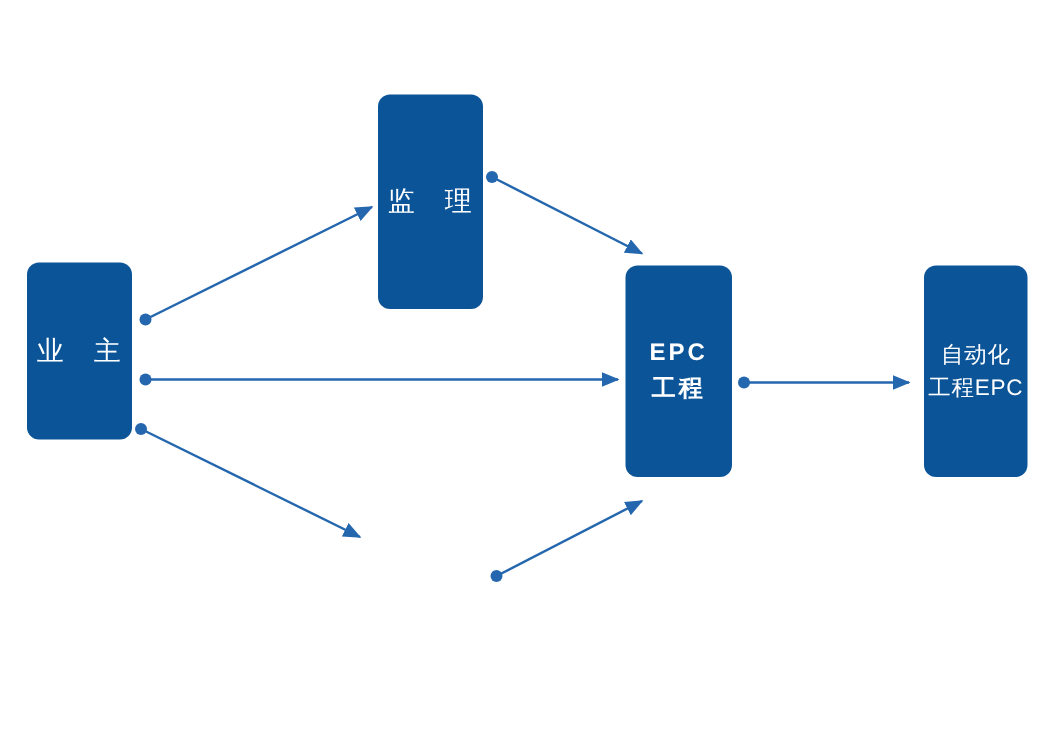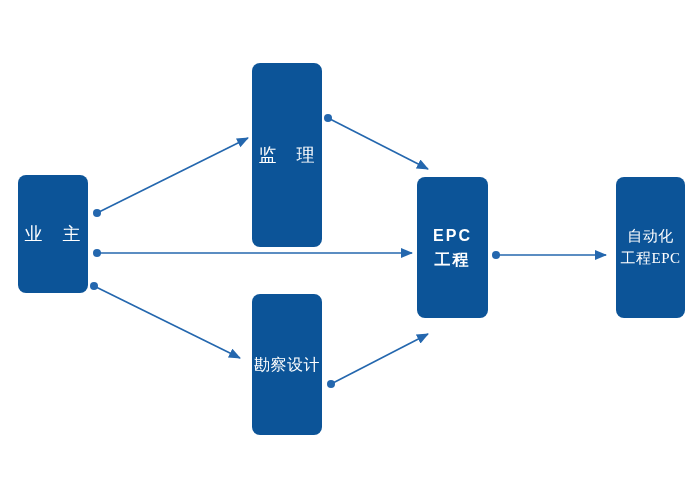--- a/index.html
+++ b/index.html
@@ -37,21 +37,21 @@
   }
   .node .line {
     display: block;
     line-height: 1.45;
     white-space: nowrap;
   }
   .node-owner .line,
   .node-supervision .line { font-size: 18px; letter-spacing: 1px; }
   .node-survey .line      { font-size: 16px; letter-spacing: 0.5px; }
   .node-epc .line         { font-size: 16px; letter-spacing: 2px; }
-  .node-automation .line  { font-size: 15px; letter-spacing: 0.5px; font-family: Liberation Serif, serif; }
+  .node-automation .line  { font-size: 15px; letter-spacing: 0.5px; }
 </style>
 </head>
 <body>
 
 <div class="canvas">
 
   <svg id="connector-layer" class="connector-layer" viewBox="0 0 700 500" xmlns="http://www.w3.org/2000/svg">
     <defs>
       <marker id="arrowhead" markerUnits="userSpaceOnUse" markerWidth="13" markerHeight="11" refX="11" refY="5" orient="auto">
         <path d="M0,0 L12,5 L0,10 Z" fill="#2467ae"></path>
@@ -69,27 +69,24 @@
       <line x1="331" y1="384" x2="428" y2="334" stroke="#2467ae" stroke-width="1.6" marker-end="url(#arrowhead)"></line>
       <circle cx="331" cy="384" r="4" fill="#2467ae"></circle>
       <line x1="496" y1="255" x2="606" y2="255" stroke="#2467ae" stroke-width="1.6" marker-end="url(#arrowhead)"></line>
       <circle cx="496" cy="255" r="4" fill="#2467ae"></circle>
     </svg>
 
   <div class="node node-owner" style="left:18px; top:175px; width:70px; height:118px;">
     <span class="line">业　主</span>
   </div>
 
-  <div class="node node-supervision" style="left:252px; top:63px; width:70px; height:184px;">
+  <div class="node node-supervision" style="left:252px; top:63px; width:70px; height:143px;">
     <span class="line">监　理</span>
   </div>
 
-  <div class="node node-survey" style="left:252px; top:294px; width:70px; height:141px;">
-    <span class="line">勘察设计</span>
-  </div>
 
   <div class="node node-epc" style="left:417px; top:177px; width:71px; height:141px;font-weight:bold;">
     <span class="line">EPC</span>
     <span class="line">工程</span>
   </div>
 
   <div class="node node-automation" style="left:616px; top:177px; width:69px; height:141px;">
     <span class="line">自动化</span>
     <span class="line">工程EPC</span>
   </div>

